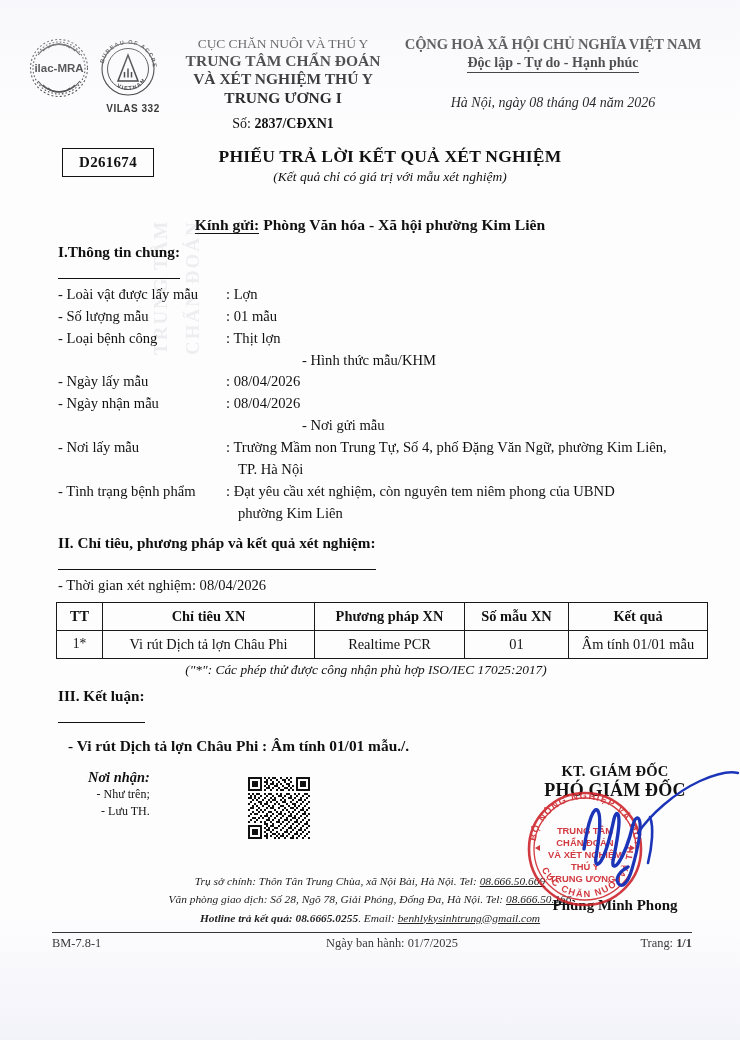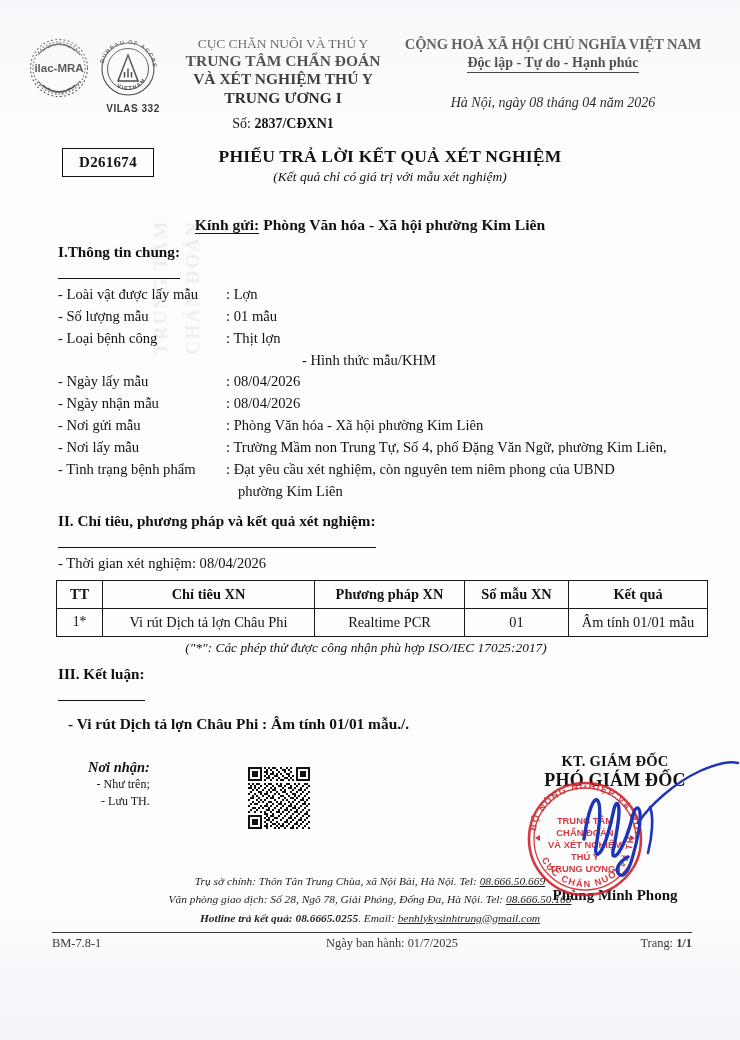--- a/index.html
+++ b/index.html
@@ -117,21 +117,21 @@
   .note-iso {
     text-align: center; font-style: italic; font-size: 13.4px;
     margin-top: 3px; padding-right: 40px;
   }
 
   .conclusion {
     font-size: 15.4px; font-weight: bold; margin-top: 11px; margin-left: 10px;
   }
 
   
-  .sigzone { position: relative; height: 185px; margin-top: 20px; }
+  .sigzone { position: relative; height: 185px; margin-top: 8px; }
   .noinhan { position: absolute; left: 30px; top: 6px; }
   .noinhan .t { font-style: italic; font-weight: bold; font-size: 14.4px; }
   .noinhan .i { font-size: 12px; line-height: 1.45; text-align: right; }
 
   .qrbox { position: absolute; left: 190px; top: 14px; width: 62px; height: 62px; }
 
   .signblock { position: absolute; left: 432px; top: 0; width: 250px; text-align: center; }
   .signblock .r1 { font-size: 14.6px; font-weight: bold; letter-spacing: 0.2px; }
   .signblock .r2 { font-size: 18px; font-weight: bold; letter-spacing: 0.2px; }
   .signblock .name { font-size: 15px; font-weight: bold; margin-top: 96px; }
@@ -298,27 +298,27 @@
         <div class="infoval">: <span>08/04/2026</span></div>
       </div>
 
       <div class="inforow">
         <div class="infolabel">- Ngày nhận mẫu</div>
         <div class="infoval">: <span>08/04/2026</span></div>
       </div>
 
       <div class="inforow">
         <div class="infolabel">- Nơi gửi mẫu</div>
-        <div class="infoval">: <span>Phòng Văn hóa - Xã hội phường Kim Liên</span></div>
       </div>
 
       <div class="inforow">
         <div class="infolabel">- Nơi lấy mẫu</div>
         <div class="infoval">
           : <span>Trường Mầm non Trung Tự, Số 4, phố Đặng Văn Ngữ, phường Kim Liên,</span>
+          <div class="cont">TP. Hà Nội</div>
         </div>
       </div>
 
       <div class="inforow">
         <div class="infolabel">- Tình trạng bệnh phẩm</div>
         <div class="infoval">
           : <span>Đạt yêu cầu xét nghiệm, còn nguyên tem niêm phong của UBND</span>
           <div class="cont">phường Kim Liên</div>
         </div>
       </div>

